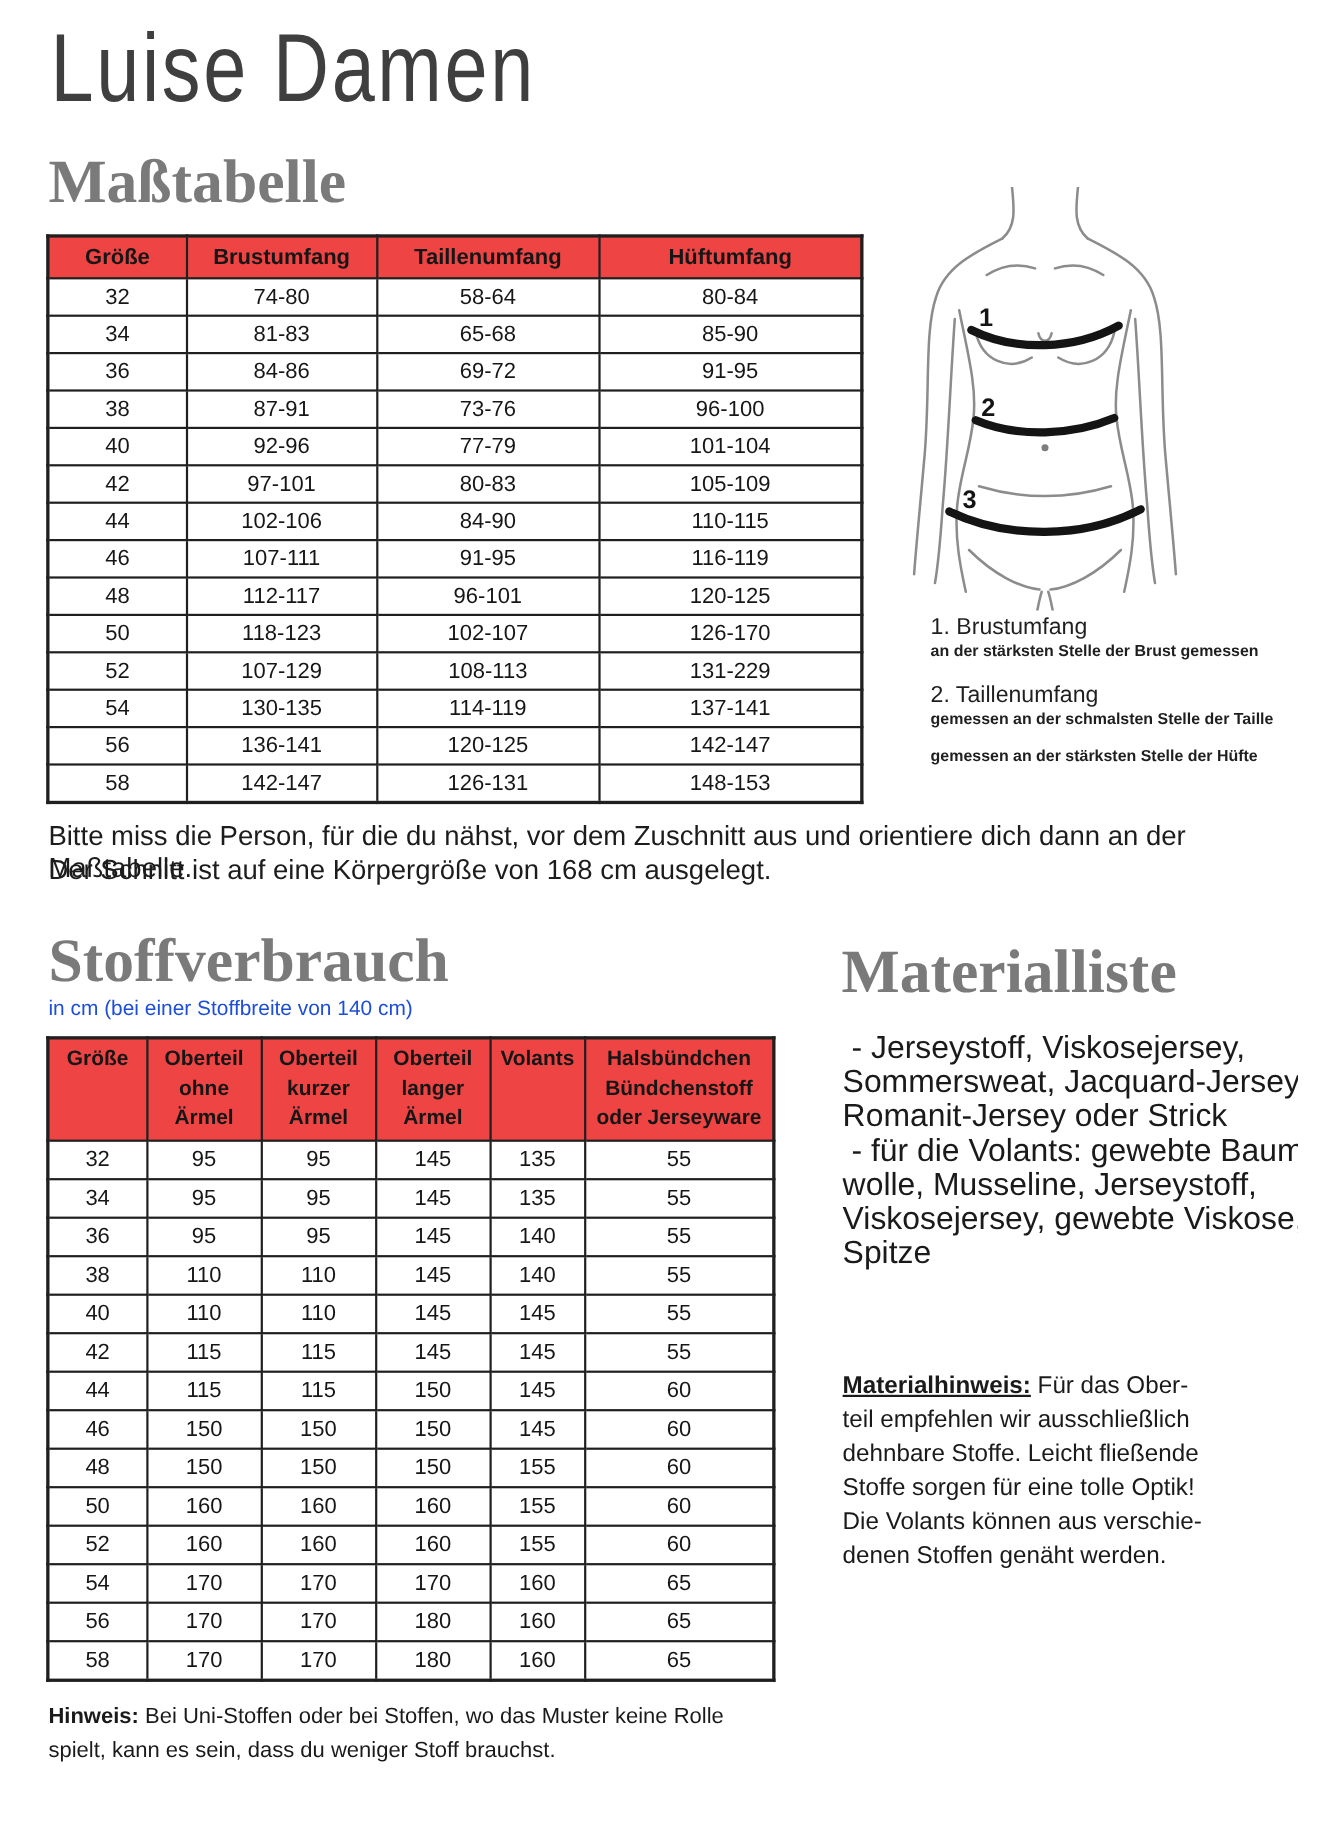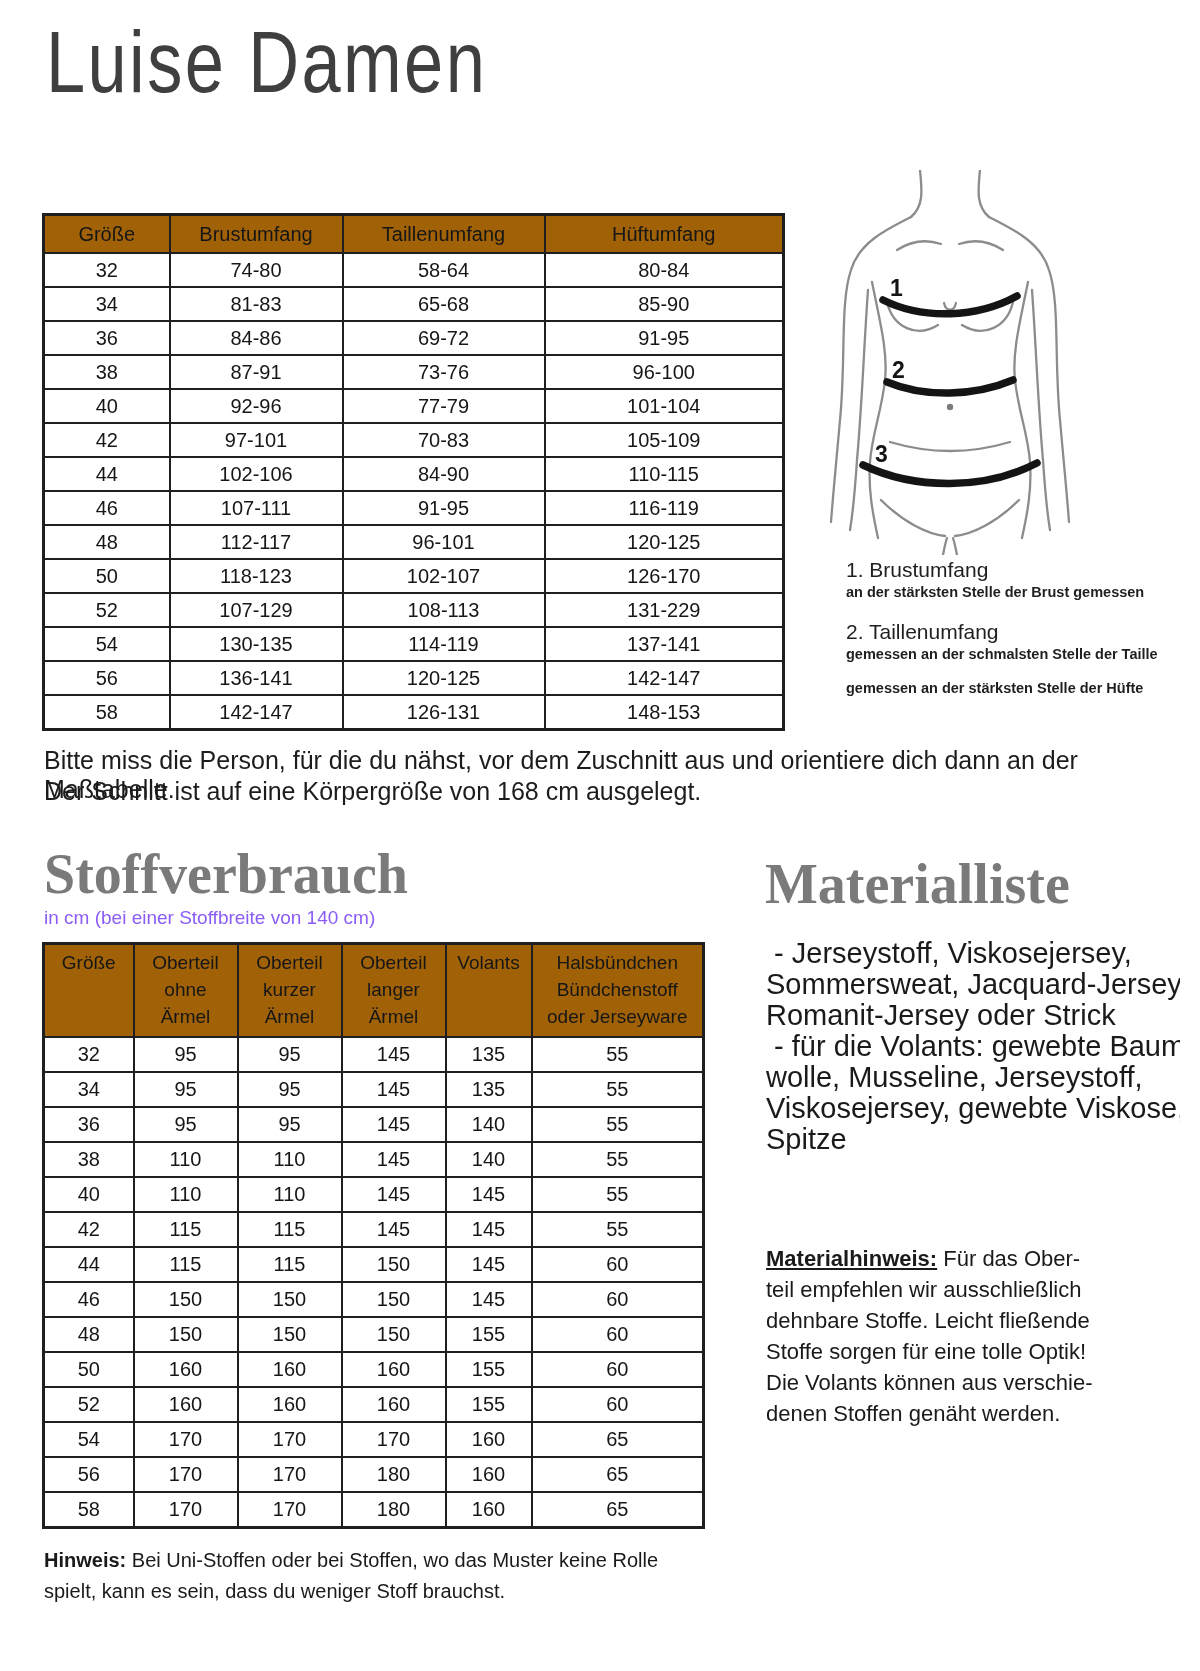--- a/index.html
+++ b/index.html
@@ -9,25 +9,25 @@
   .doc-title{position:absolute;left:46px;top:18px;font-size:88px;font-weight:200;
              letter-spacing:3px;color:#3f3f3f;line-height:1;white-space:nowrap;
              transform:scaleX(.8);transform-origin:0 0;}
 
   .sec-heading{position:absolute;font-family:"Liberation Serif",serif;font-weight:700;
                color:#7a7a7a;font-size:56px;line-height:1;letter-spacing:0;}
   #h-masstabelle{left:44px;top:138px;}
   #h-stoffverbrauch{left:44px;top:846px;}
   #h-materialliste{left:765px;top:856px;}
 
-  .sub-heading{position:absolute;left:44px;top:907px;font-size:19px;color:#8b5cf6;}
+  .sub-heading{position:absolute;left:44px;top:907px;font-size:19px;color:#1d4ed8;}
 
   table{position:absolute;border-collapse:collapse;table-layout:fixed;}
   th,td{border:2px solid #1f1f1f;text-align:center;padding:0;color:#161616;}
-  thead th{background:#a16207;font-weight:400;margin-top:10px;}
+  thead th{background:#ef4444;font-weight:700;margin-top:10px;}
 
   #size-table{left:42px;top:213px;width:740px;border:3px solid #1f1f1f;}
   #size-table th{height:36px;font-size:20px;}
   #size-table td{height:32px;font-size:20px;}
 
   #fabric-table{left:42px;top:942px;width:660px;border:3px solid #1f1f1f;}
   #fabric-table thead th{height:86px;vertical-align:top;white-space:pre-line;
                          font-size:19px;line-height:1.42;padding-top:5px;}
   #fabric-table td{height:33px;font-size:20px;}
 
@@ -55,20 +55,21 @@
   .band{fill:none;stroke:#141414;stroke-width:7.5;stroke-linecap:round;}
   .bandlabel{font-family:"Liberation Sans",sans-serif;font-size:23px;font-weight:700;fill:#141414;}
 </style>
 </head>
 <body>
 
 <div id="page">
 
   <div class="doc-title">Luise Damen</div>
 
+  <div class="sec-heading" id="h-masstabelle">Maßtabelle</div>
 
   <table id="size-table">
     <colgroup>
       <col style="width:126px">
         <col style="width:173px">
         <col style="width:202px">
         <col style="width:239px">
     </colgroup>
   <thead>
         <tr>
@@ -105,21 +106,21 @@
         </tr>
         <tr>
           <td>40</td>
           <td>92-96</td>
           <td>77-79</td>
           <td>101-104</td>
         </tr>
         <tr>
           <td>42</td>
           <td>97-101</td>
-          <td>70-83</td>
+          <td>80-83</td>
           <td>105-109</td>
         </tr>
         <tr>
           <td>44</td>
           <td>102-106</td>
           <td>84-90</td>
           <td>110-115</td>
         </tr>
         <tr>
           <td>46</td>

